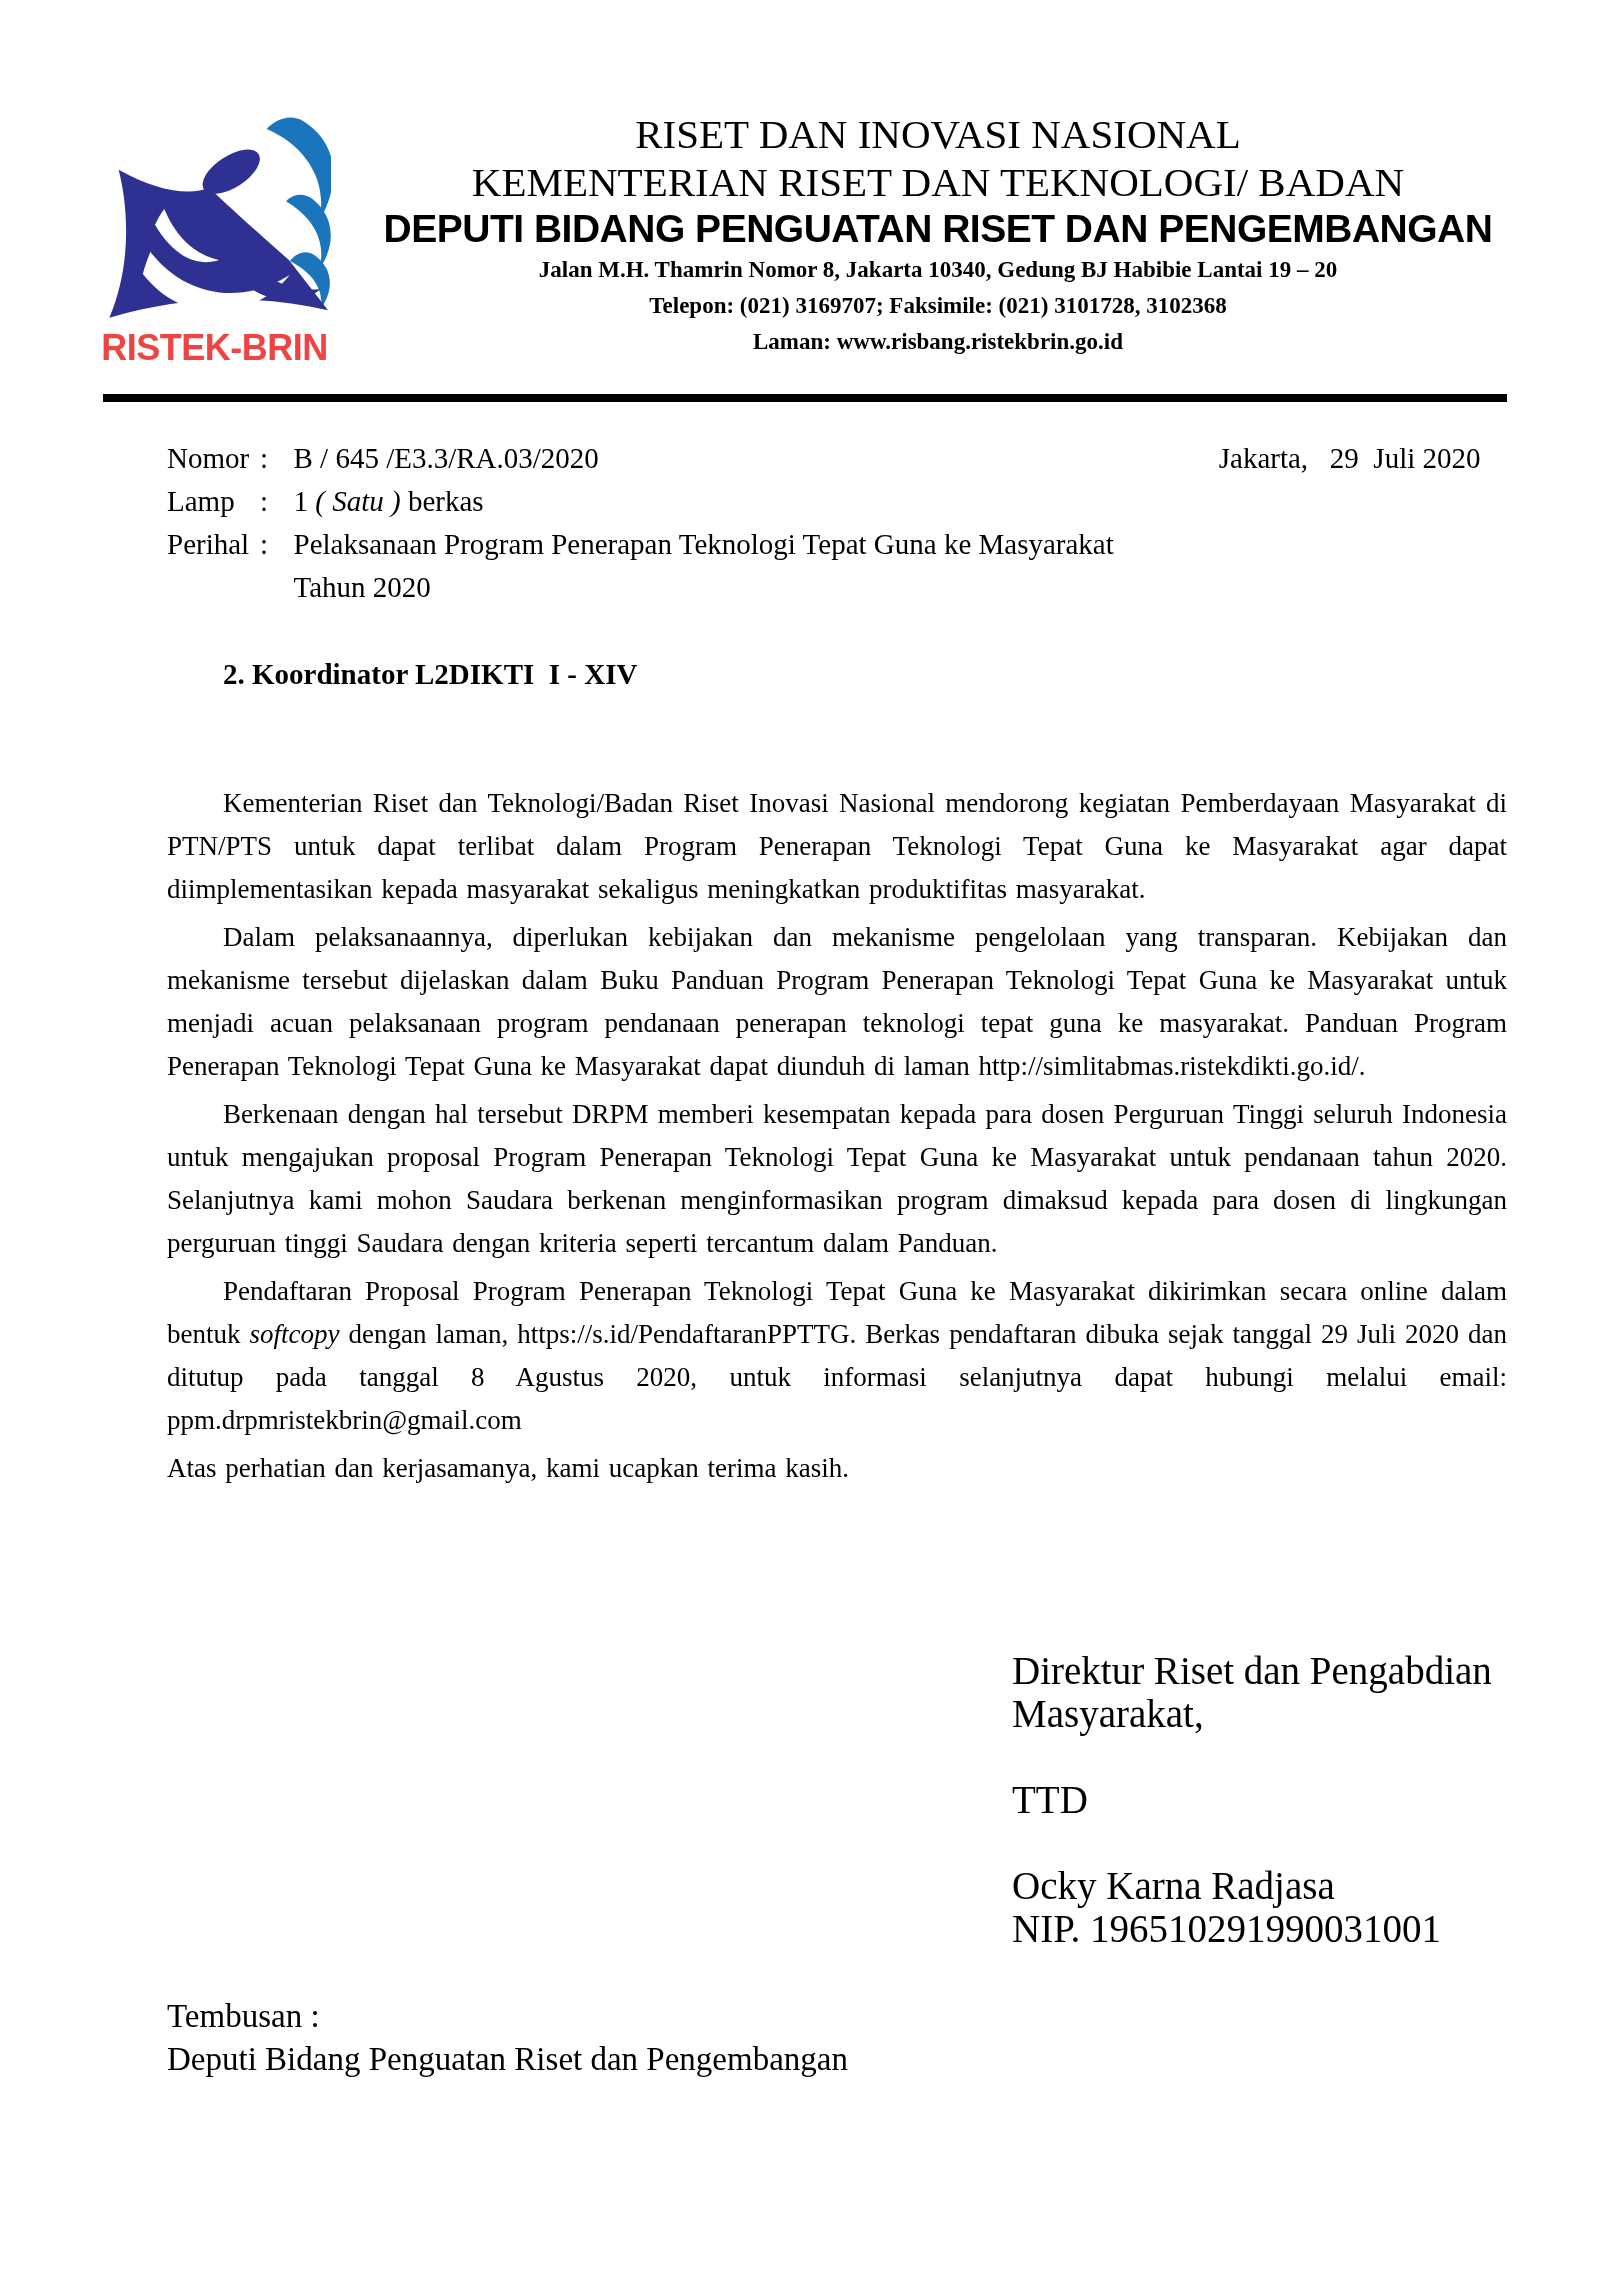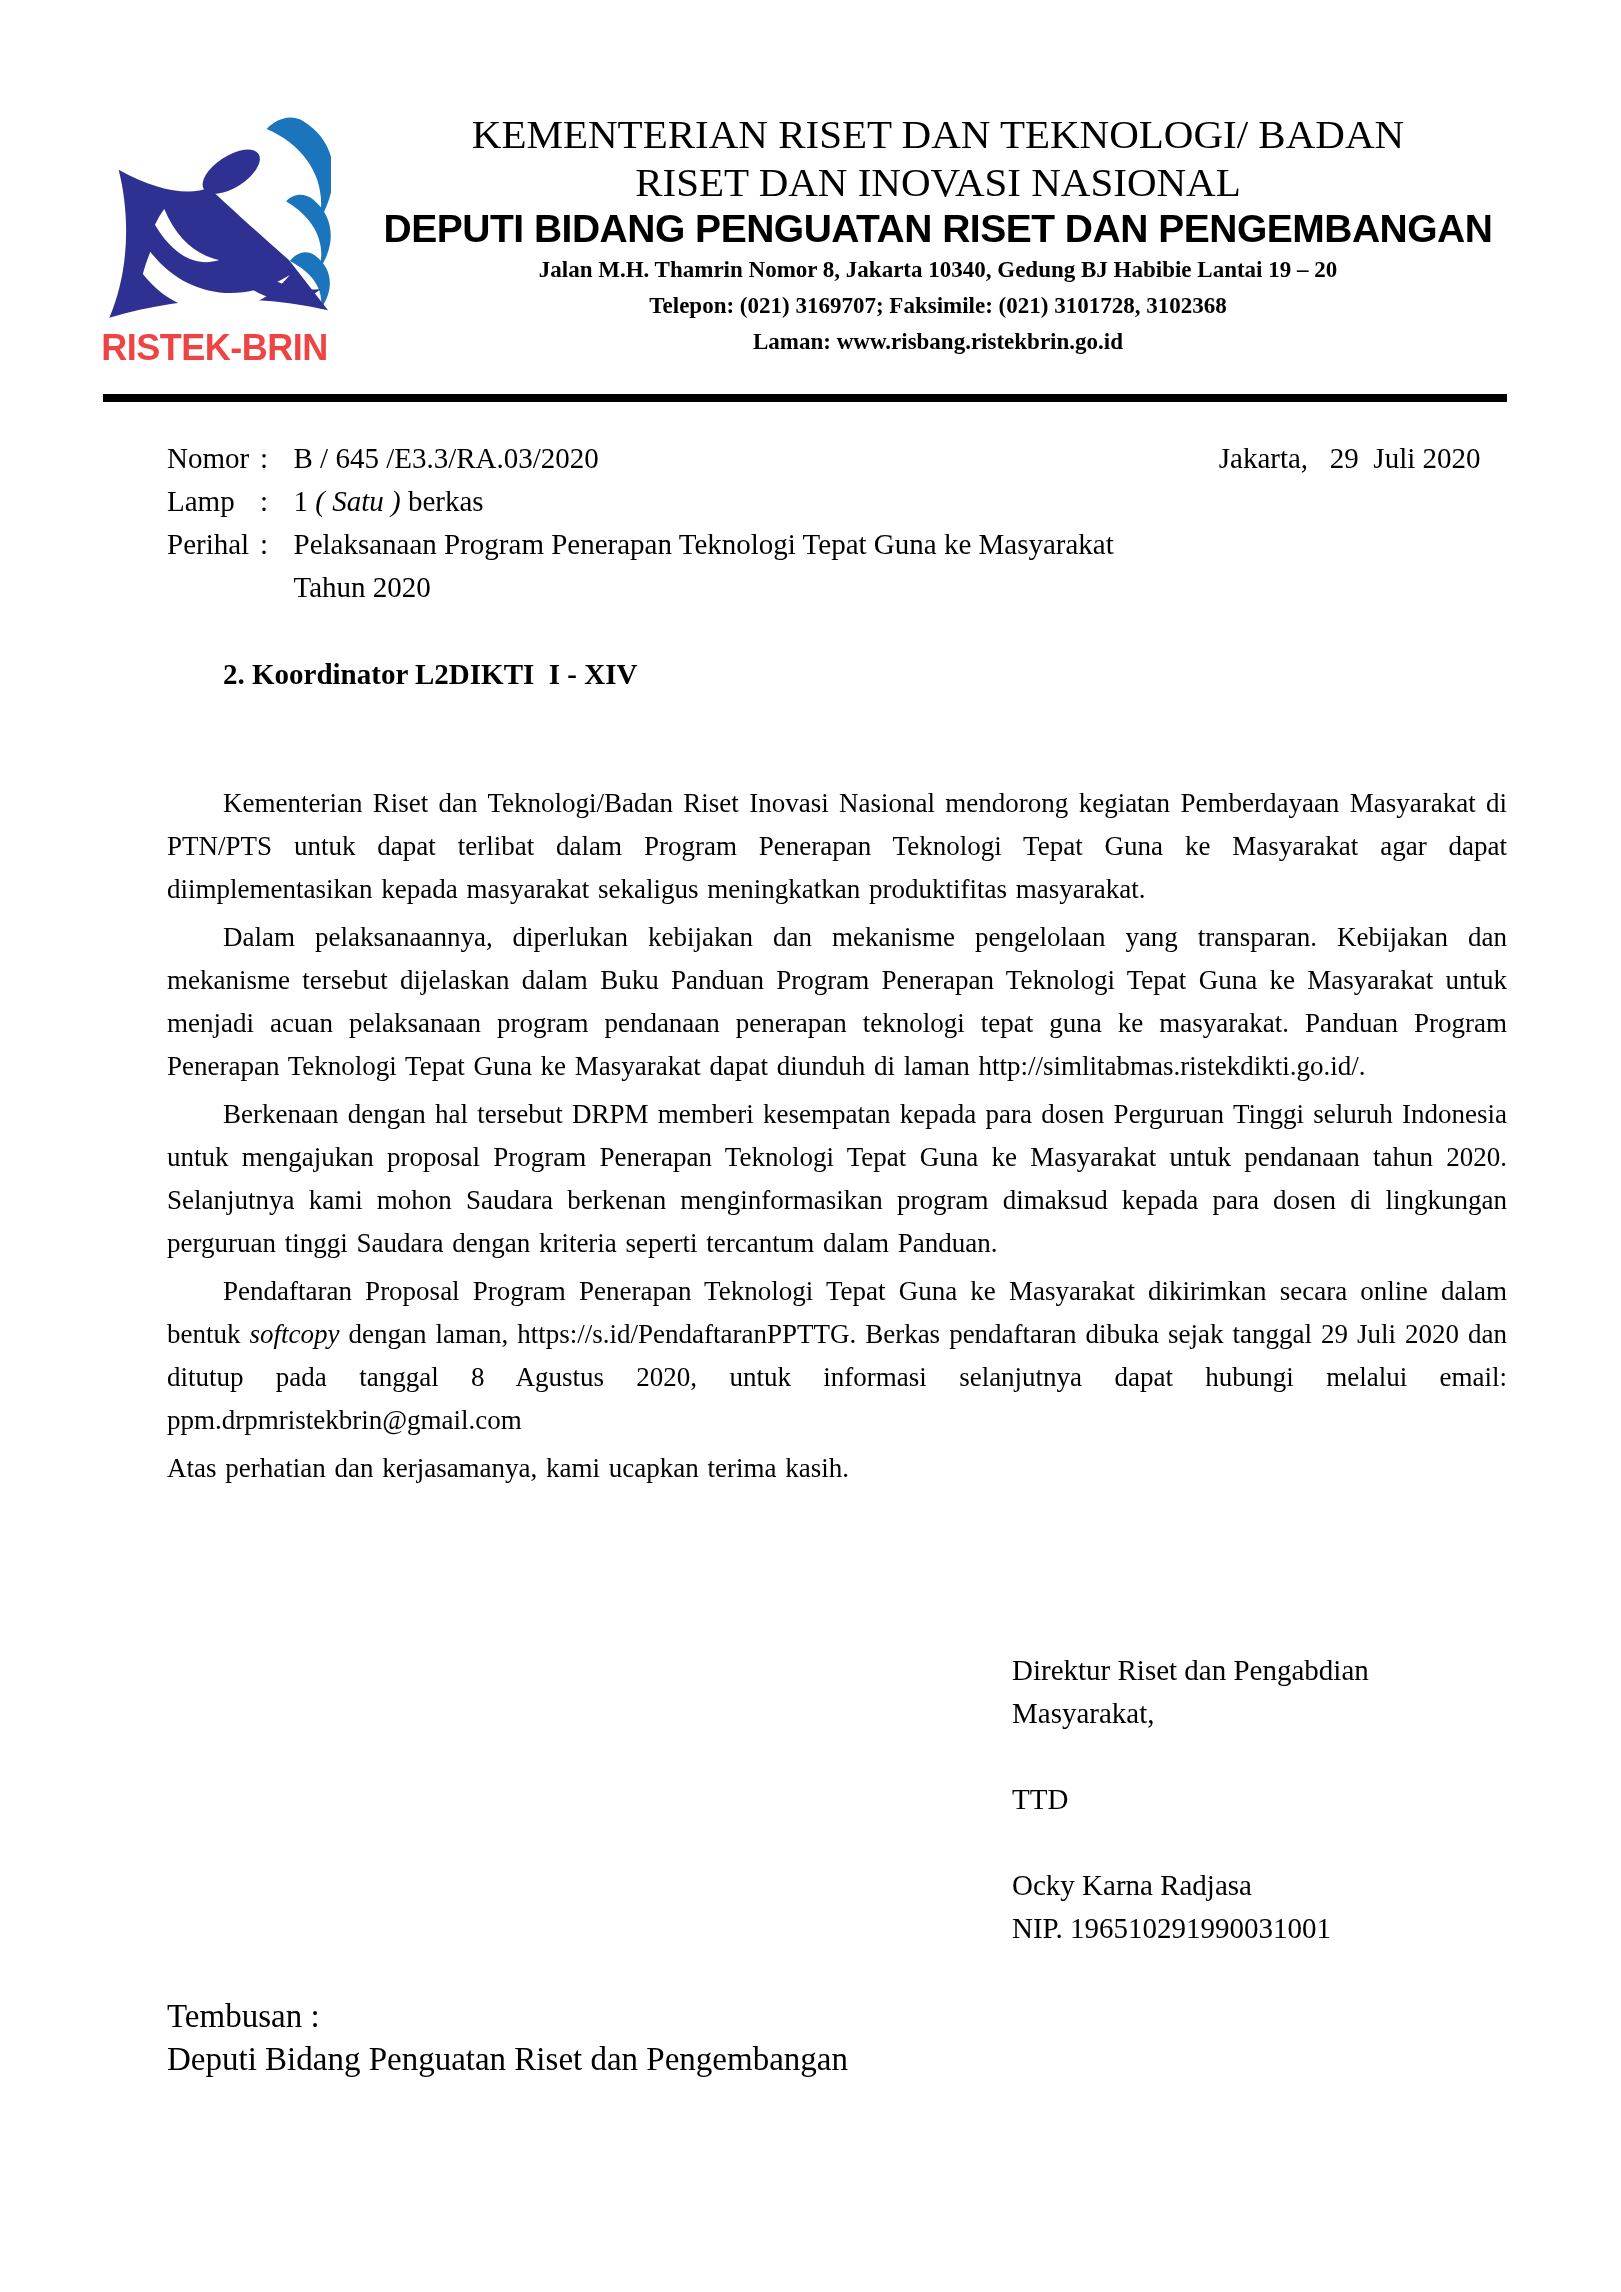--- a/index.html
+++ b/index.html
@@ -113,21 +113,21 @@
   }
   .body-text p { margin: 0 0 4.9px 0; text-indent: 56px; }
   .body-text p.closing { margin: 0; text-indent: 0; text-align: left; }
 
   
   .signature {
     position: absolute;
     left: 1012px;
     top: 1649px;
     width: 510px;
-    font-size: 29px;
+    font-size: 39px;
     line-height: 43px;
   }
   .sig-gap { height: 43px; }
 
   
   .tembusan {
     position: absolute;
     left: 167px;
     top: 1995px;
     width: 1078px;
@@ -156,22 +156,22 @@
       <path fill="#ffffff" d="M56,148 C92,195 152,207 206,173 C162,226 90,226 48,172 C50,164 53,156 56,148 Z"></path>
 
       <path d="M150,150 C180,179 210,192 239,188 C216,209 180,204 147,175 C148,167 149,158 150,150 Z" fill="#2e3192"></path>
 
       <ellipse cx="143" cy="62" rx="35" ry="17" transform="rotate(-33 143 62)" fill="#2e3192"></ellipse>
     </svg>
     <div class="logo-wordmark">RISTEK-BRIN</div>
   </div>
 
   <div class="header-text">
+    <div class="h-ministry">RISET DAN INOVASI NASIONAL</div>
     <div class="h-ministry">KEMENTERIAN RISET DAN TEKNOLOGI/ BADAN</div>
-    <div class="h-ministry">RISET DAN INOVASI NASIONAL</div>
     <div class="h-deputy">DEPUTI BIDANG PENGUATAN RISET DAN PENGEMBANGAN</div>
     <div class="h-contact">Jalan M.H. Thamrin Nomor 8, Jakarta 10340, Gedung BJ Habibie Lantai 19 – 20</div>
     <div class="h-contact">Telepon: (021) 3169707; Faksimile: (021) 3101728, 3102368</div>
     <div class="h-contact">Laman: www.risbang.ristekbrin.go.id</div>
   </div>
 
   <div class="head-rule"></div>
 
   <div class="meta">
     <div class="date-line">Jakarta,   29  Juli 2020</div>

